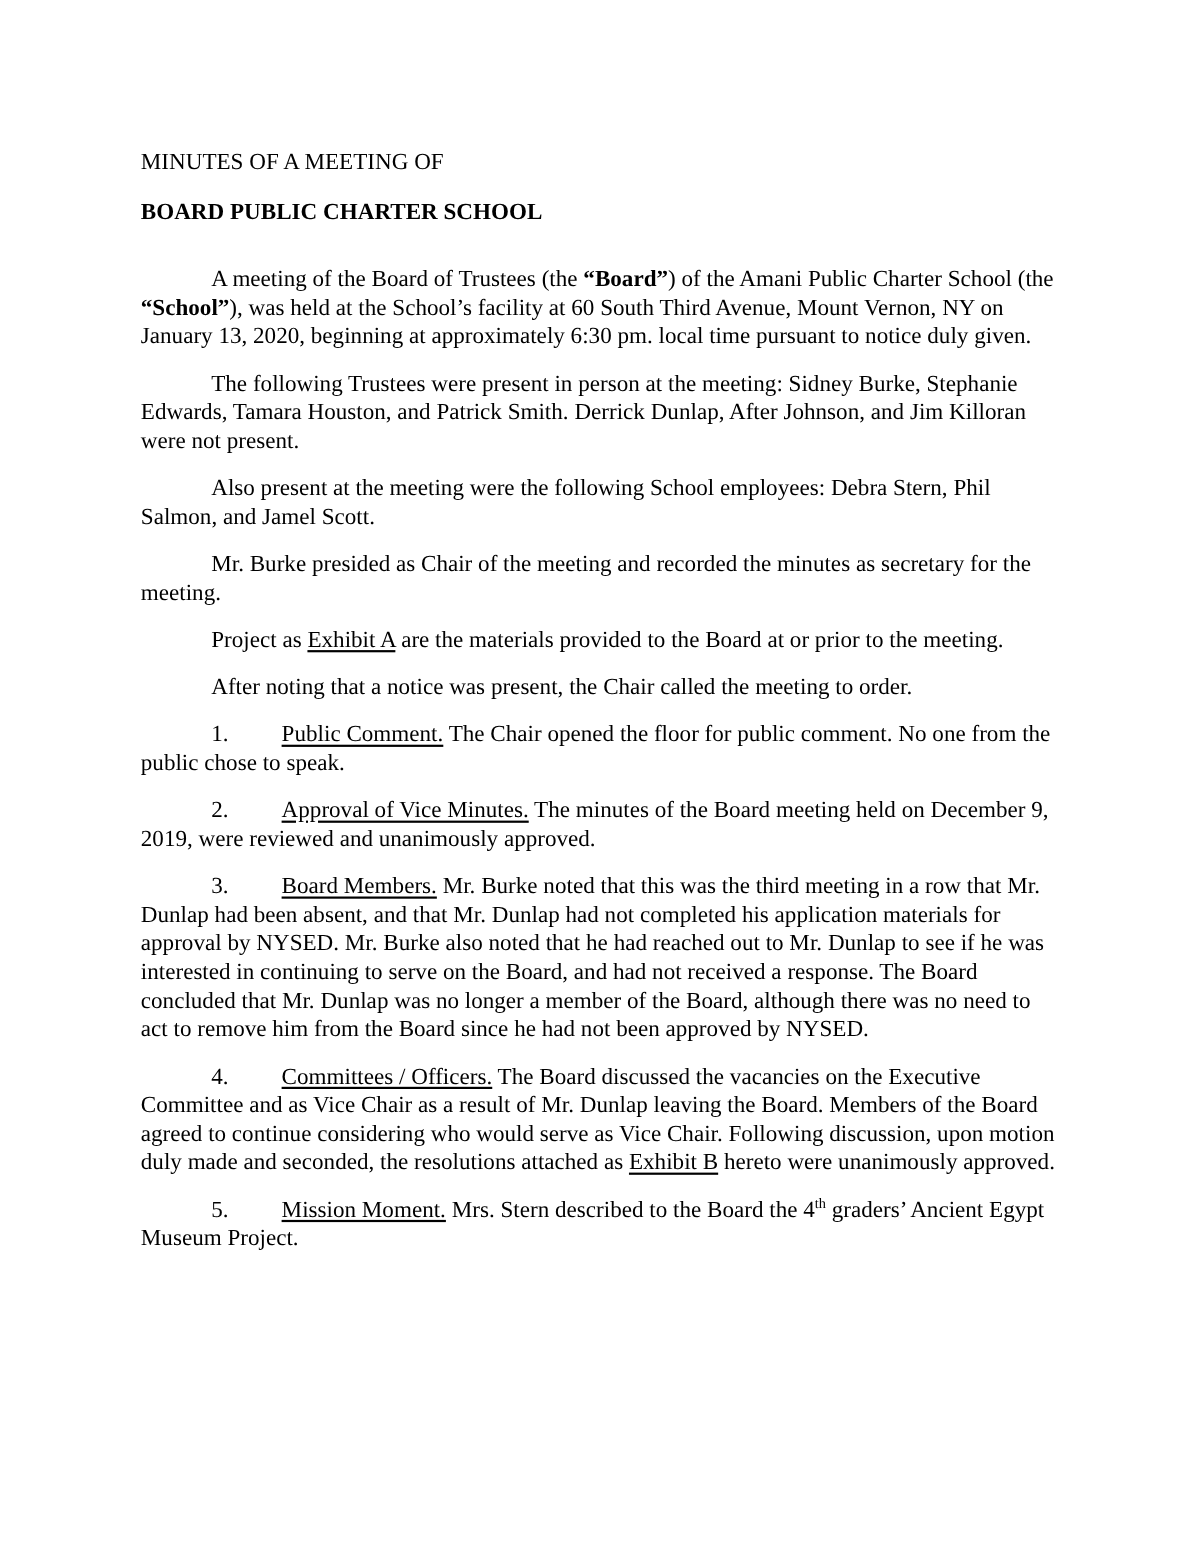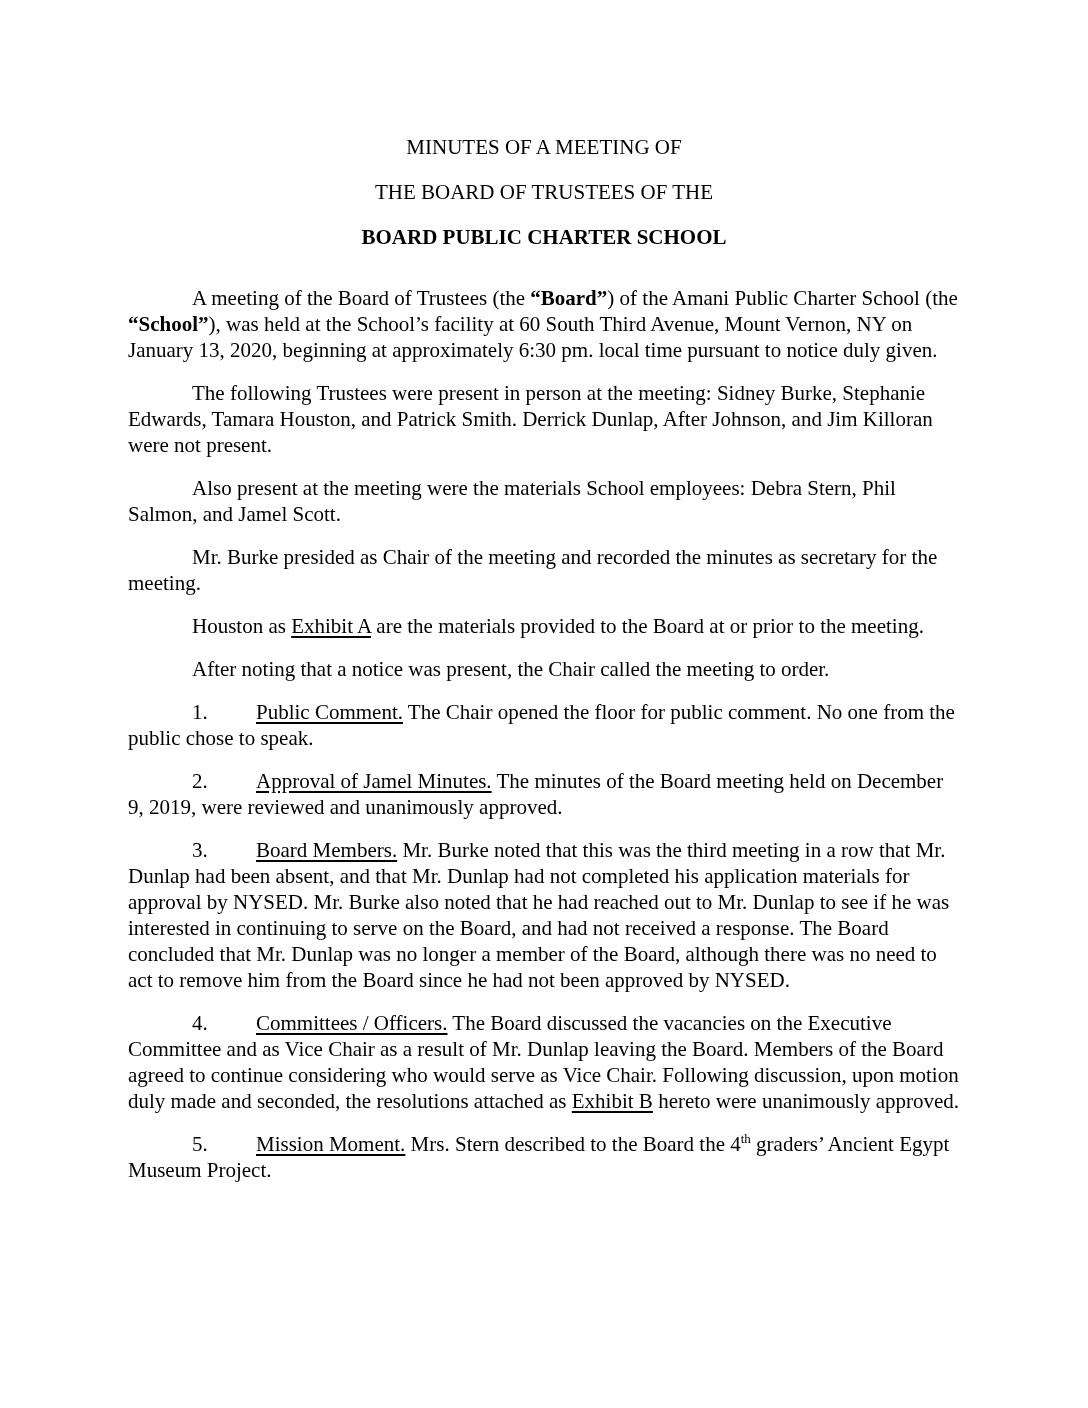--- a/index.html
+++ b/index.html
@@ -17,21 +17,21 @@
   }
   .page {
     box-sizing: border-box;
     width: 1088px;
     height: 1408px;
     padding: 134px 128px 0 128px;
     background: #ffffff;
     overflow: hidden;
   }
   .doc-header {
-    text-align: center;
+    text-align: left;
     margin: 0 0 35px 0;
   }
   .doc-header p {
     margin: 0 0 19px 0;
     font-size: 21px;
     line-height: 26px;
     white-space: nowrap;
   }
   .doc-header p.bold { font-weight: bold; }
   .doc-body {
@@ -59,41 +59,40 @@
     vertical-align: super;
   }
 </style>
 </head>
 <body>
 
 <div class="page">
 
   <header class="doc-header">
     <p>MINUTES OF A MEETING OF</p>
-    <p>THE BOARD OF TRUSTEES OF THE</p>
     <p class="bold">BOARD PUBLIC CHARTER SCHOOL</p>
   </header>
 
   <main class="doc-body">
 
     <p class="para"><span>A meeting of the Board of Trustees (the </span><b>“Board”</b><span>) of the Amani Public Charter School (the </span><b>“School”</b><span>), was held at the School’s facility at 60 South Third Avenue, Mount Vernon, NY on January 13, 2020, beginning at approximately 6:30 pm. local time pursuant to notice duly given.</span></p>
 
     <p class="para">The following Trustees were present in person at the meeting: Sidney Burke, Stephanie Edwards, Tamara Houston, and Patrick Smith. Derrick Dunlap, After Johnson, and Jim Killoran were not present.</p>
 
-    <p class="para">Also present at the meeting were the materials School employees: Debra Stern, Phil Salmon, and Jamel Scott.</p>
+    <p class="para">Also present at the meeting were the following School employees: Debra Stern, Phil Salmon, and Jamel Scott.</p>
 
     <p class="para">Mr. Burke presided as Chair of the meeting and recorded the minutes as secretary for the meeting.</p>
 
-    <p class="para"><span>Houston as </span><u>Exhibit A</u><span> are the materials provided to the Board at or prior to the meeting.</span></p>
+    <p class="para"><span>Project as </span><u>Exhibit A</u><span> are the materials provided to the Board at or prior to the meeting.</span></p>
 
     <p class="para">After noting that a notice was present, the Chair called the meeting to order.</p>
 
     <p class="para item"><span class="num">1.</span><u>Public Comment.</u><span>  The Chair opened the floor for public comment.  No one from the public chose to speak.</span></p>
 
-    <p class="para item"><span class="num">2.</span><u>Approval of Jamel Minutes.</u><span>  The minutes of the Board meeting held on December 9, 2019, were reviewed and unanimously approved.</span></p>
+    <p class="para item"><span class="num">2.</span><u>Approval of Vice Minutes.</u><span>  The minutes of the Board meeting held on December 9, 2019, were reviewed and unanimously approved.</span></p>
 
     <p class="para item"><span class="num">3.</span><u>Board Members.</u><span> Mr. Burke noted that this was the third meeting in a row that Mr. Dunlap had been absent, and that Mr. Dunlap had not completed his application materials for approval by NYSED. Mr. Burke also noted that he had reached out to Mr. Dunlap to see if he was interested in continuing to serve on the Board, and had not received a response. The Board concluded that Mr. Dunlap was no longer a member of the Board, although there was no need to act to remove him from the Board since he had not been approved by NYSED.</span></p>
 
     <p class="para item"><span class="num">4.</span><u>Committees / Officers.</u><span> The Board discussed the vacancies on the Executive Committee and as Vice Chair as a result of Mr. Dunlap leaving the Board. Members of the Board agreed to continue considering who would serve as Vice Chair. Following discussion, upon motion duly made and seconded, the resolutions attached as </span><u>Exhibit B</u><span> hereto were unanimously approved.</span></p>
 
     <p class="para item"><span class="num">5.</span><u>Mission Moment.</u><span> Mrs. Stern described to the Board the 4</span><sup>th</sup><span> graders’ Ancient Egypt Museum Project.</span></p>
 
   </main>
 
 </div>

